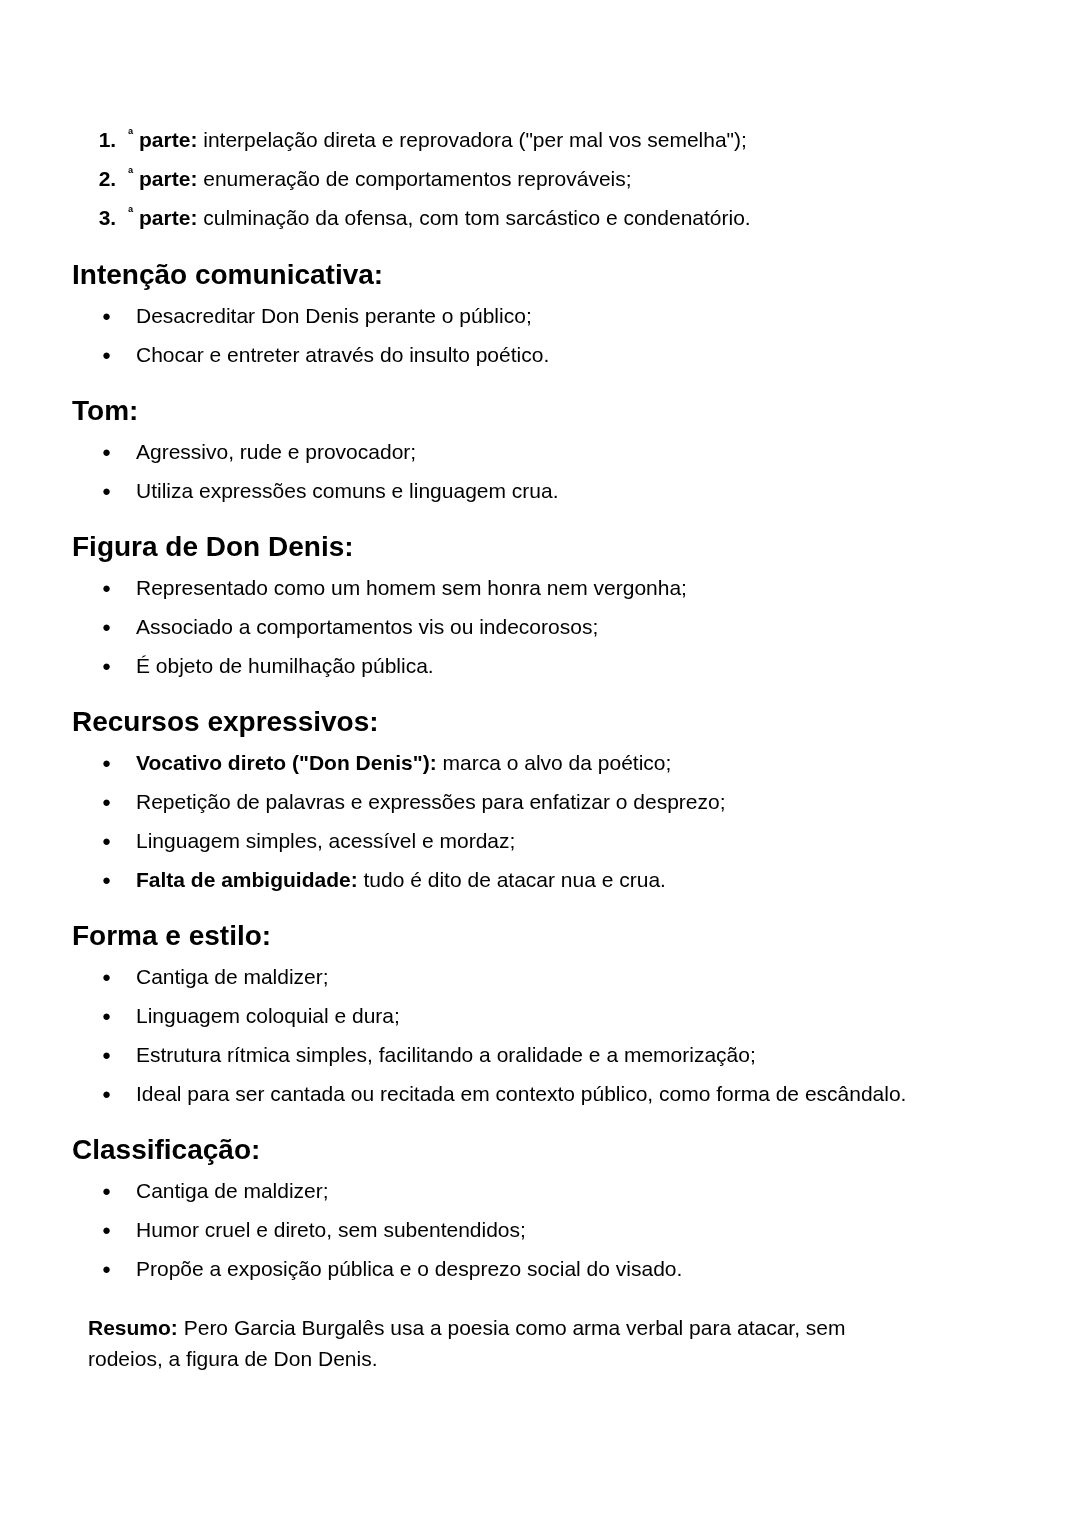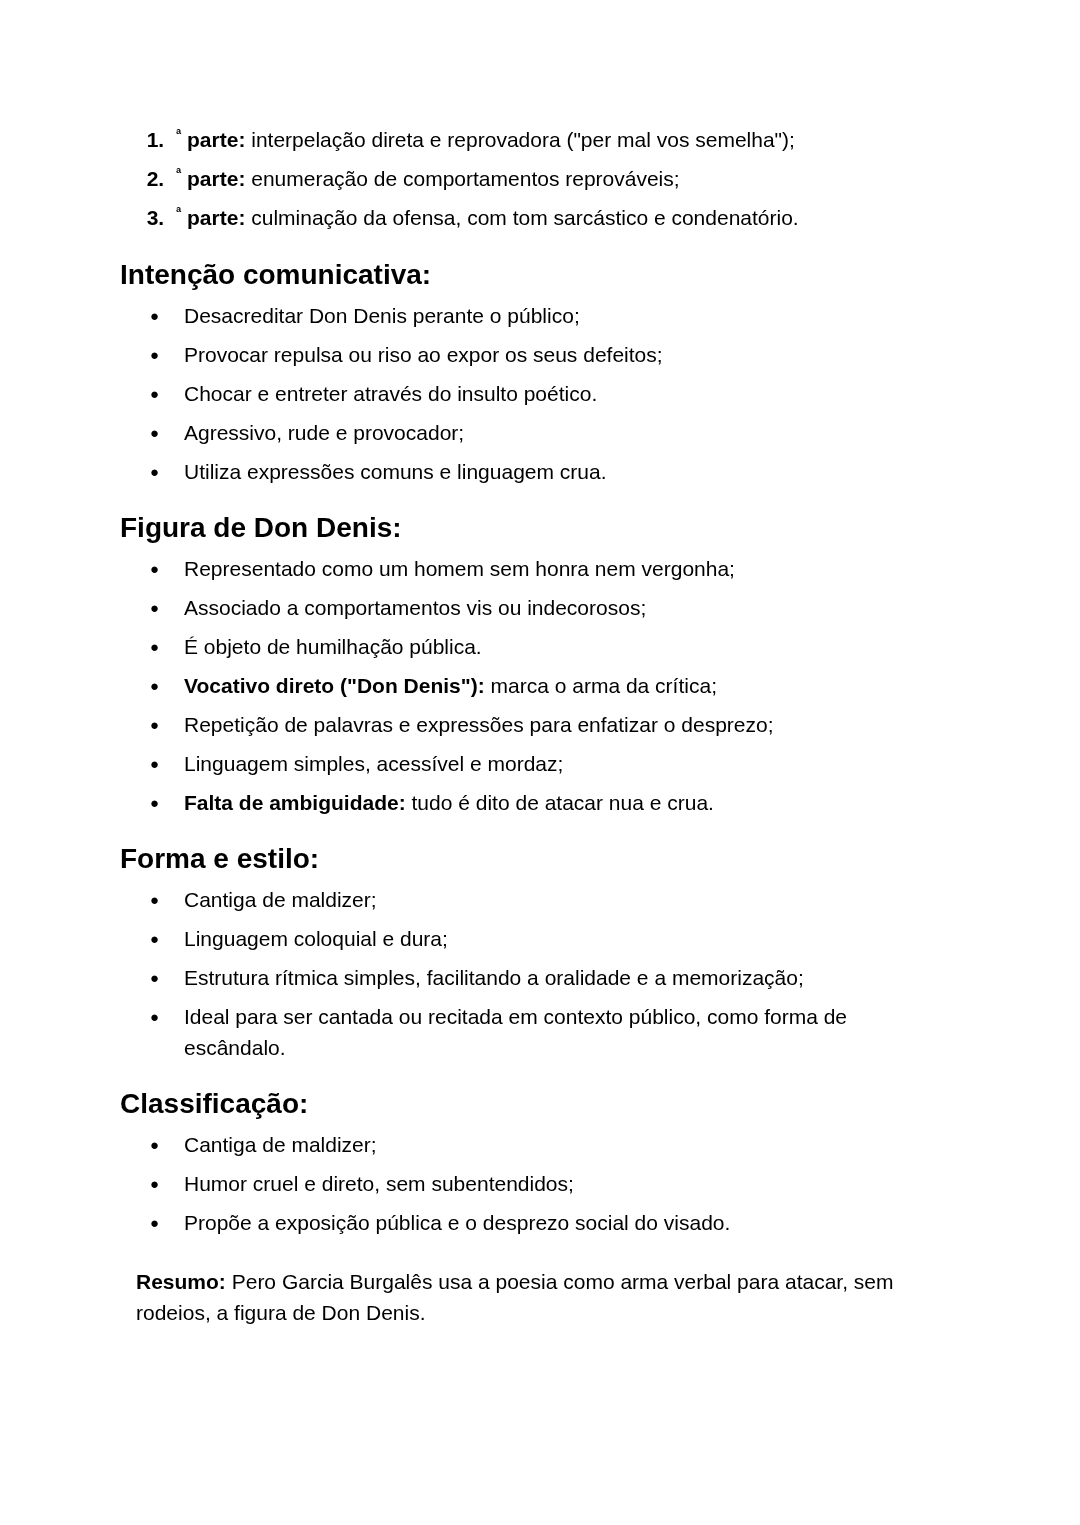--- a/index.html
+++ b/index.html
@@ -10,21 +10,21 @@
   body {
     width: 1080px;
     min-height: 1525px;
     font-family: "Liberation Sans", sans-serif;
     color: #000000;
   }
   .page {
     width: 1077px;
     min-height: 1525px;
     box-sizing: border-box;
-    padding: 118px 128px 40px 120px;
+    padding: 118px 128px 40px 72px;
     background: #ffffff;
   }
   ol.numbered {
     margin: 0 0 0 0;
     padding-left: 50px;
     list-style-type: decimal;
   }
   ol.numbered > li {
     font-size: 21px;
     line-height: 32px;
@@ -83,35 +83,36 @@
   <ol class="numbered first-list-wrap" id="numbered-list">
       <li><span class="sup">ª</span> <span class="b">parte:</span><span> interpelação direta e reprovadora ("per mal vos semelha");</span></li>
       <li><span class="sup">ª</span> <span class="b">parte:</span><span> enumeração de comportamentos reprováveis;</span></li>
       <li><span class="sup">ª</span> <span class="b">parte:</span><span> culminação da ofensa, com tom sarcástico e condenatório.</span></li>
     </ol>
 
   <div id="sections-container">
       <h3 class="heading">Intenção comunicativa:</h3>
       <ul class="bullets">
         <li><span>Desacreditar Don Denis perante o público;</span></li>
-        <li><span>Provocar repulsa ou riso ao expor os seus defeitos;</span></li>
         <li><span>Chocar e entreter através do insulto poético.</span></li>
       </ul>
+      <h3 class="heading">Tom:</h3>
       <ul class="bullets">
         <li><span>Agressivo, rude e provocador;</span></li>
         <li><span>Utiliza expressões comuns e linguagem crua.</span></li>
       </ul>
       <h3 class="heading">Figura de Don Denis:</h3>
       <ul class="bullets">
         <li><span>Representado como um homem sem honra nem vergonha;</span></li>
         <li><span>Associado a comportamentos vis ou indecorosos;</span></li>
         <li><span>É objeto de humilhação pública.</span></li>
       </ul>
+      <h3 class="heading">Recursos expressivos:</h3>
       <ul class="bullets">
-        <li><span class="b">Vocativo direto ("Don Denis"):</span><span> marca o arma da crítica;</span></li>
+        <li><span class="b">Vocativo direto ("Don Denis"):</span><span> marca o alvo da poético;</span></li>
         <li><span>Repetição de palavras e expressões para enfatizar o desprezo;</span></li>
         <li><span>Linguagem simples, acessível e mordaz;</span></li>
         <li><span class="b">Falta de ambiguidade:</span><span> tudo é dito de atacar nua e crua.</span></li>
       </ul>
       <h3 class="heading">Forma e estilo:</h3>
       <ul class="bullets">
         <li><span>Cantiga de maldizer;</span></li>
         <li><span>Linguagem coloquial e dura;</span></li>
         <li><span>Estrutura rítmica simples, facilitando a oralidade e a memorização;</span></li>
         <li><span>Ideal para ser cantada ou recitada em contexto público, como forma de escândalo.</span></li>

